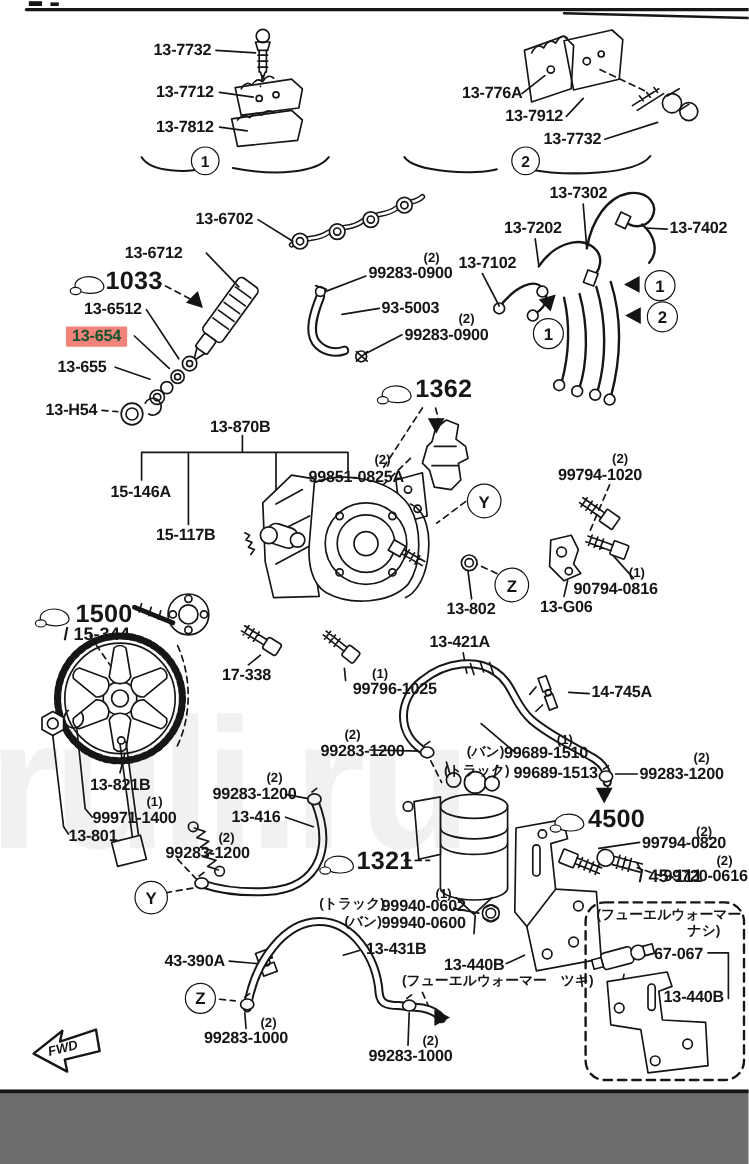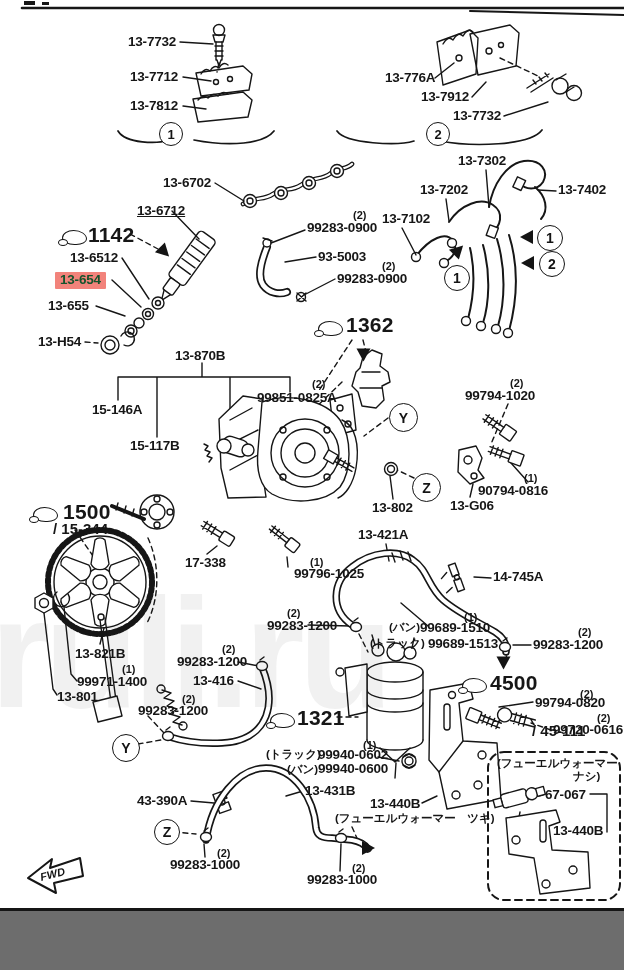--- a/index.html
+++ b/index.html
@@ -352,22 +352,22 @@
   </svg>
 
   <div id="overlay">
       <div class="lbl pn" style="left: 128px; top: 35px;">13-7732</div>
       <div class="lbl pn" style="left: 130px; top: 70px;">13-7712</div>
       <div class="lbl pn" style="left: 130px; top: 99px;">13-7812</div>
       <div class="lbl pn" style="left: 385px; top: 71px;">13-776A</div>
       <div class="lbl pn" style="left: 421px; top: 90px;">13-7912</div>
       <div class="lbl pn" style="left: 453px; top: 109px;">13-7732</div>
       <div class="lbl pn" style="left: 163px; top: 176px;">13-6702</div>
-      <div class="lbl pn" style="left: 137px; top: 204px; text-decoration: underline;">13-6712</div>
-      <div class="lbl lg" style="left: 88px; top: 224px;">1142</div>
+      <div class="lbl pn" style="left: 104px; top: 204px;">13-6712</div>
+      <div class="lbl lg" style="left: 88px; top: 224px;">1033</div>
       <div class="lbl pn" style="left: 70px; top: 251px;">13-6512</div>
       <div class="lbl pn hl" style="left: 55px; top: 272px; background: rgb(242, 131, 123); color: #14532d;">13-654</div>
       <div class="lbl pn" style="left: 48px; top: 299px;">13-655</div>
       <div class="lbl pn" style="left: 38px; top: 335px;">13-H54</div>
       <div class="lbl pn" style="left: 175px; top: 349px;">13-870B</div>
       <div class="lbl pn" style="left: 92px; top: 403px;">15-146A</div>
       <div class="lbl pn" style="left: 130px; top: 439px;">15-117B</div>
       <div class="lbl cnt" style="left: 312px; top: 379px;">(2)</div>
       <div class="lbl pn" style="left: 257px; top: 391px;">99851-0825A</div>
       <div class="lbl lg" style="left: 63px; top: 501px;">1500</div>

